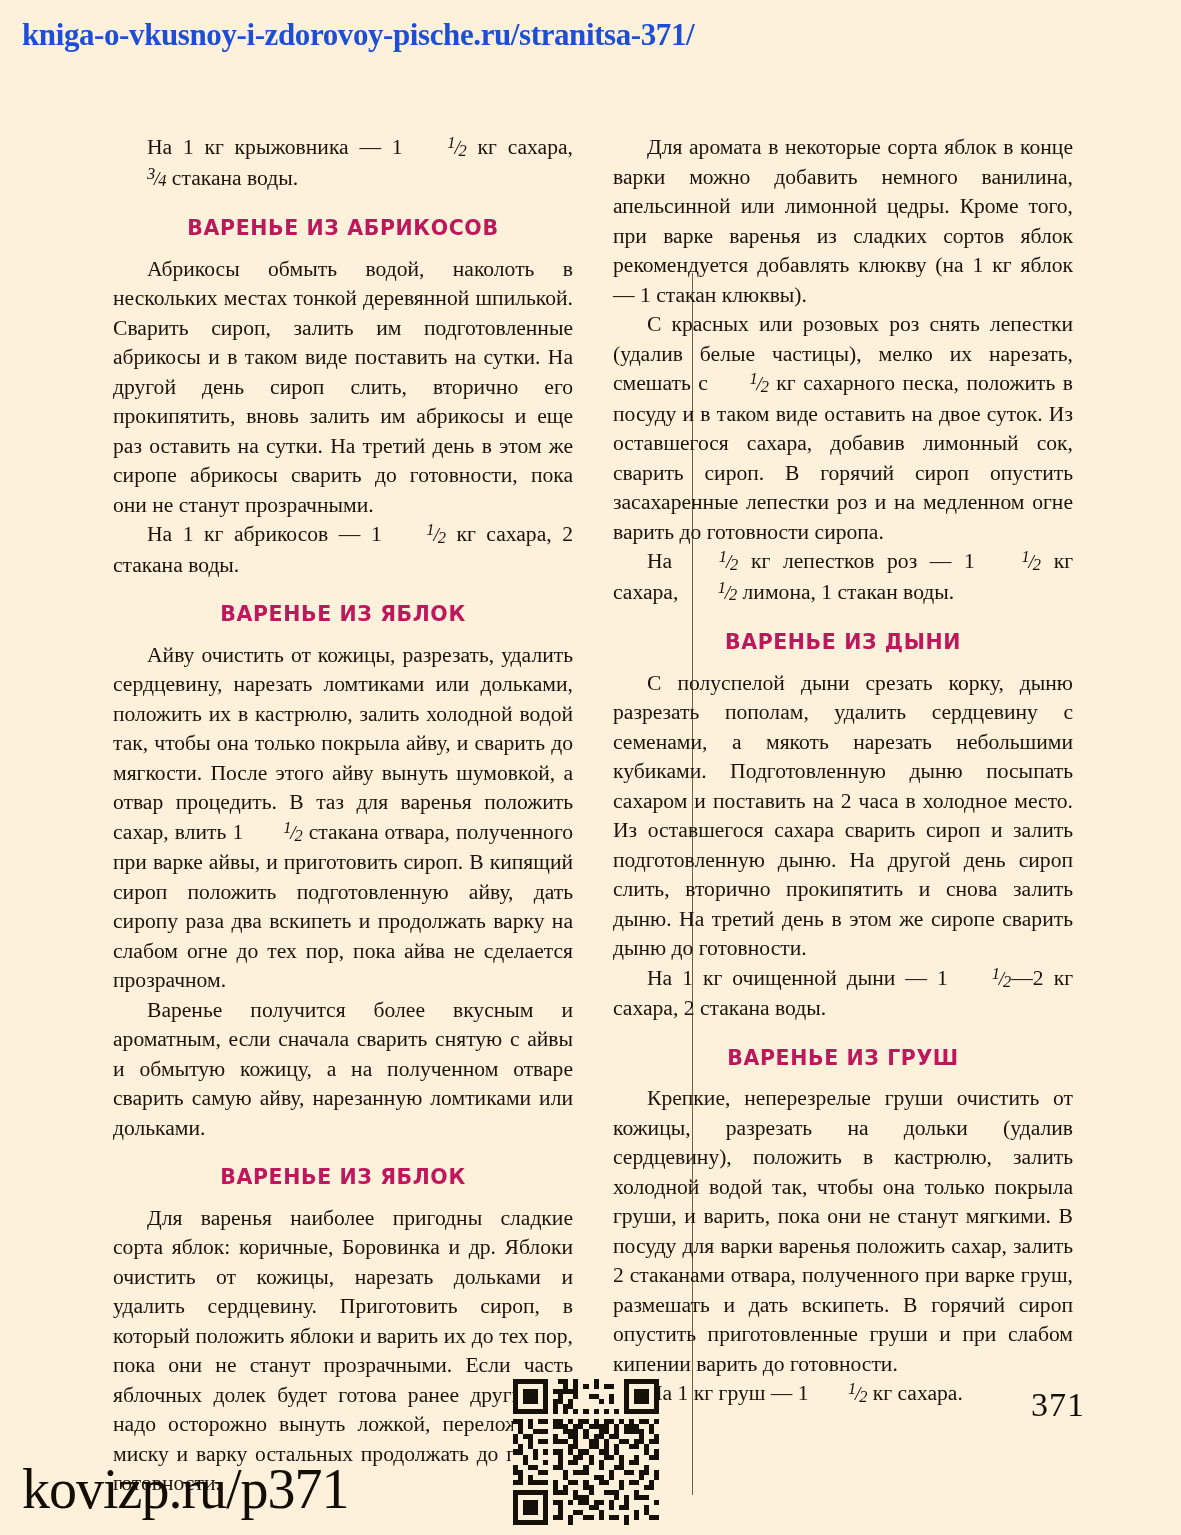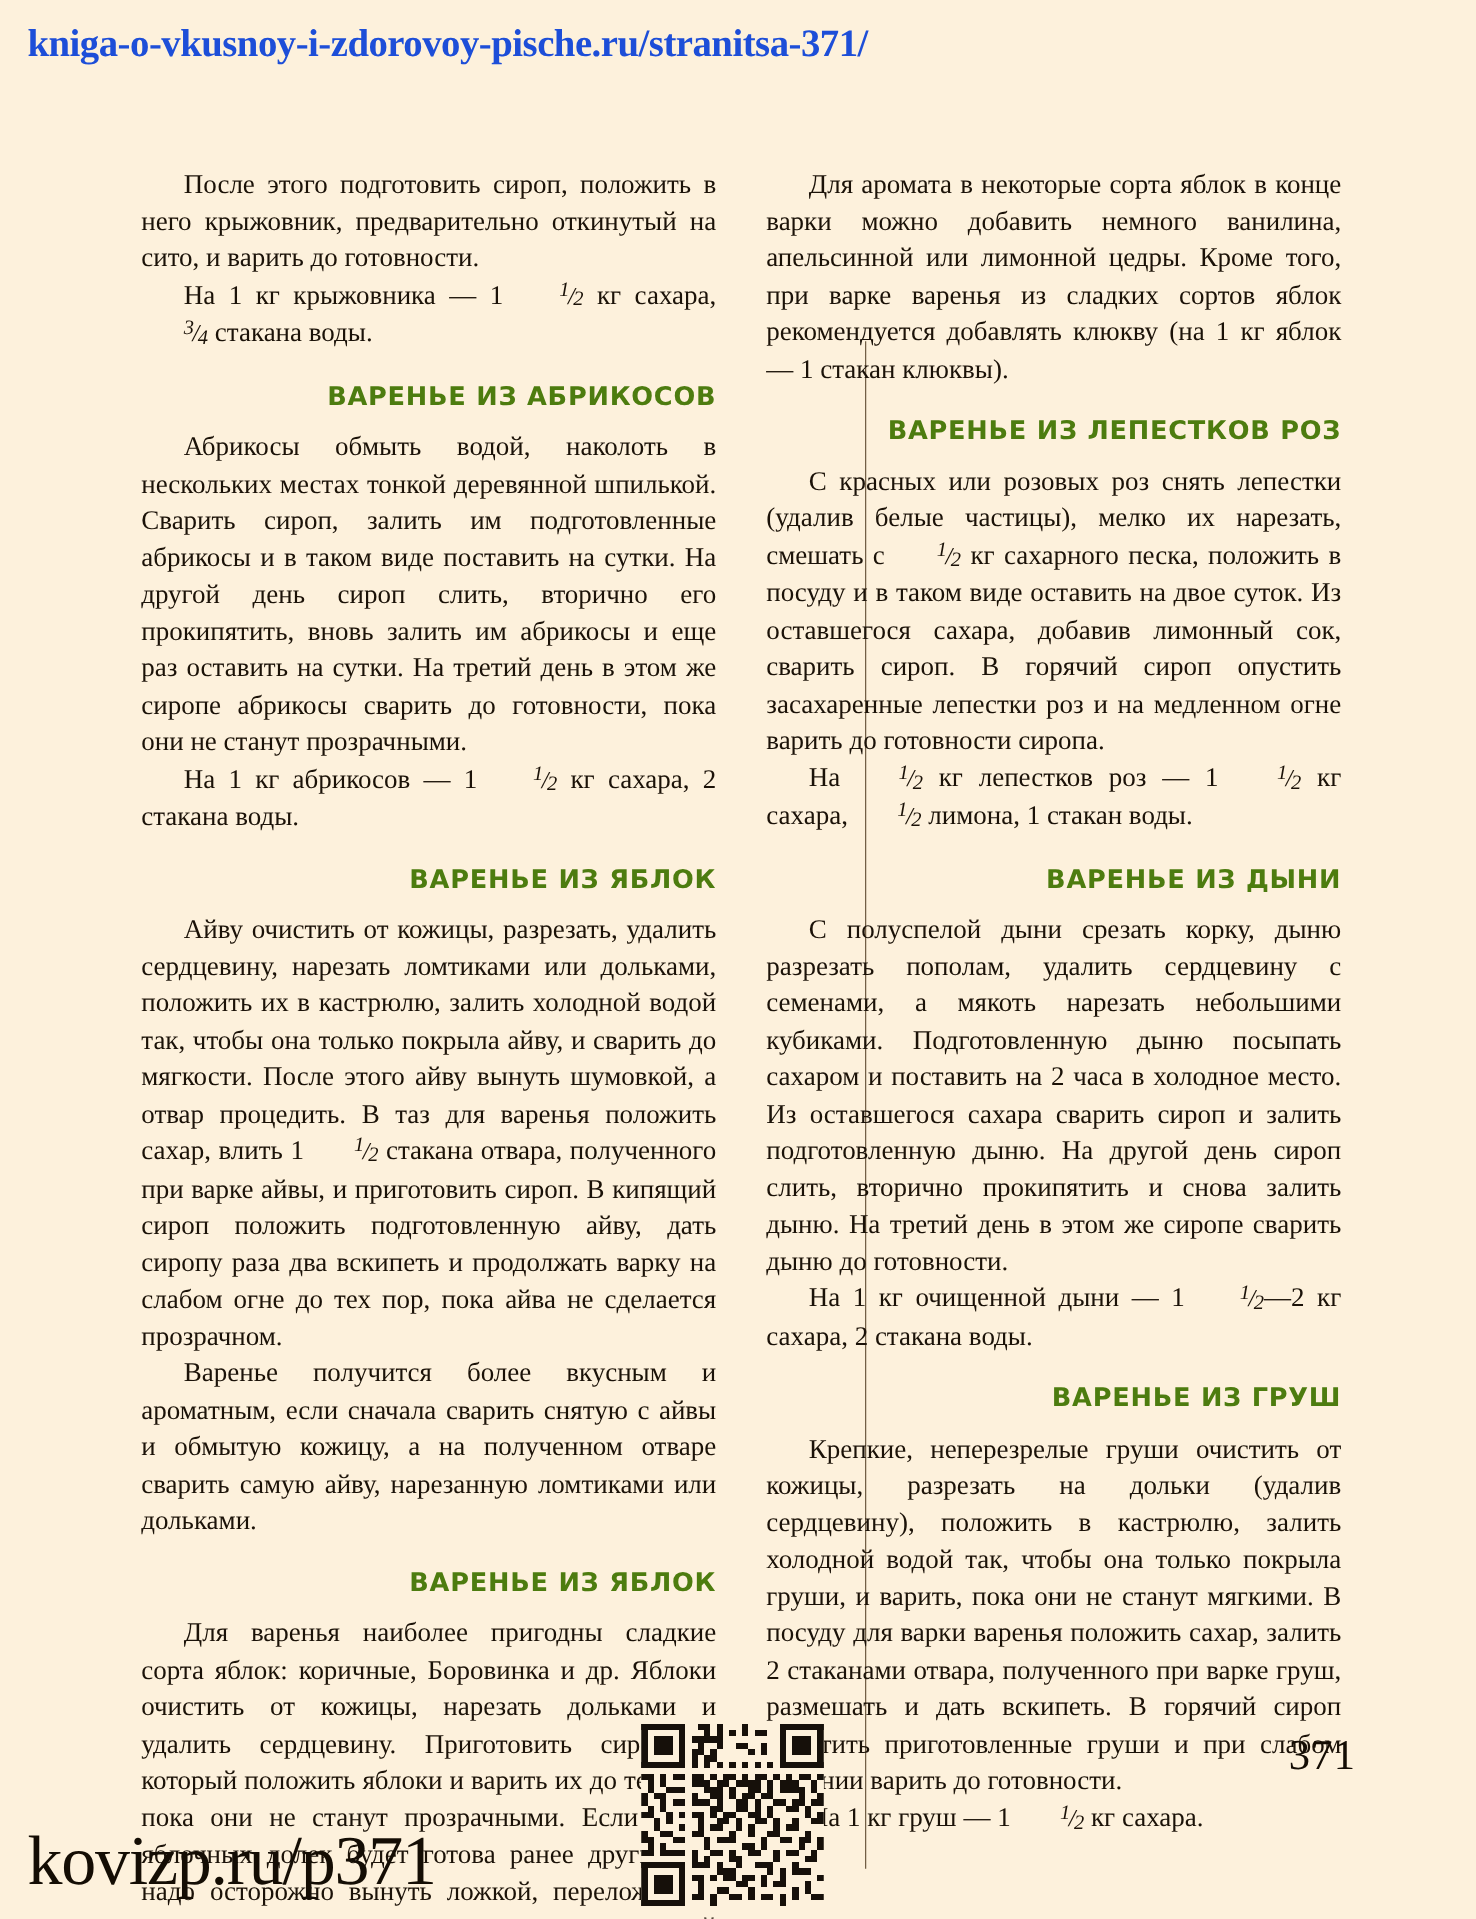--- a/index.html
+++ b/index.html
@@ -57,24 +57,24 @@
     height: 1222px;
     background: #59452c;
     opacity: .85;
   }
 
   
   h2.recipe-heading {
     font-family: "DejaVu Sans", "Liberation Sans", sans-serif;
     font-size: 20.5px;
     font-weight: 700;
-    text-align: right;
+    text-align: center;
     letter-spacing: 0.6px;
     margin: 22px 0 14px 0;
-    color: #4d7c0f;
+    color: #be185d;
     line-height: 1.2;
   }
 
   p.para {
     font-size: 21.6px;
     line-height: 29.5px;
     text-align: justify;
     text-align-last: left;
     margin: 0 0 0 0;
     text-indent: 34px;
@@ -138,21 +138,20 @@
 
 <div class="header-url">kniga-o-vkusnoy-i-zdorovoy-pische.ru/stranitsa-371/</div>
 
 <div class="page">
   <div class="col-divider"></div>
 
   <div class="columns">
 
     <div class="col col-left">
 
-      <p class="para">После этого подготовить сироп, положить в него крыжовник, предварительно откинутый на сито, и варить до готовности.</p>
 
       <p class="para note"><span>На 1 кг крыжовника — 1 </span><span class="frac"><span class="num">1</span><span class="sl">/</span><span class="den">2</span></span><span> кг сахара, </span><span class="frac"><span class="num">3</span><span class="sl">/</span><span class="den">4</span></span><span> стакана воды.</span></p>
 
       <h2 class="recipe-heading">ВАРЕНЬЕ ИЗ АБРИКОСОВ</h2>
 
       <p class="para">Абрикосы обмыть водой, наколоть в нескольких местах тонкой деревянной шпилькой. Сварить сироп, залить им подготовленные абрикосы и в таком виде поставить на сутки. На другой день сироп слить, вторично его прокипятить, вновь залить им абрикосы и еще раз оставить на сутки. На третий день в этом же сиропе абрикосы сварить до готовности, пока они не станут прозрачными.</p>
 
       <p class="para note"><span>На 1 кг абрикосов — 1 </span><span class="frac"><span class="num">1</span><span class="sl">/</span><span class="den">2</span></span><span> кг сахара, 2 стакана воды.</span></p>
 
       <h2 class="recipe-heading">ВАРЕНЬЕ ИЗ ЯБЛОК</h2>
@@ -165,21 +164,20 @@
       <h2 class="recipe-heading">ВАРЕНЬЕ ИЗ ЯБЛОК</h2>
 
       <p class="para">Для варенья наиболее пригодны сладкие сорта яблок: коричные, Боровинка и др. Яблоки очистить от кожицы, нарезать дольками и удалить сердцевину. Приготовить сироп, в который положить яблоки и варить их до тех пор, пока они не станут прозрачными. Если часть яблочных долек будет готова ранее других, их надо осторожно вынуть ложкой, переложить в миску и варку остальных продолжать до полной готовности.</p>
     </div>
 
     <div class="col col-right">
 
       <p class="para">Для аромата в некоторые сорта яблок в конце варки можно добавить немного ванилина, апельсинной или лимонной цедры. Кроме того, при варке варенья из сладких сортов яблок рекомендуется добавлять клюкву (на 1 кг яблок — 1 стакан клюквы).</p>
 
 
-      <h2 class="recipe-heading">ВАРЕНЬЕ ИЗ ЛЕПЕСТКОВ РОЗ</h2>
 
       <p class="para"><span>С красных или розовых роз снять лепестки (удалив белые частицы), мелко их нарезать, смешать с </span><span class="frac"><span class="num">1</span><span class="sl">/</span><span class="den">2</span></span><span> кг сахарного песка, положить в посуду и в таком виде оставить на двое суток. Из оставшегося сахара, добавив лимонный сок, сварить сироп. В горячий сироп опустить засахаренные лепестки роз и на медленном огне варить до готовности сиропа.</span></p>
 
       <p class="para note"><span>На </span><span class="frac"><span class="num">1</span><span class="sl">/</span><span class="den">2</span></span><span> кг лепестков роз — 1 </span><span class="frac"><span class="num">1</span><span class="sl">/</span><span class="den">2</span></span><span> кг сахара, </span><span class="frac"><span class="num">1</span><span class="sl">/</span><span class="den">2</span></span><span> лимона, 1 стакан воды.</span></p>
 
       <h2 class="recipe-heading">ВАРЕНЬЕ ИЗ ДЫНИ</h2>
 
       <p class="para">С полуспелой дыни срезать корку, дыню разрезать пополам, удалить сердцевину с семенами, а мякоть нарезать небольшими кубиками. Подготовленную дыню посыпать сахаром и поставить на 2 часа в холодное место. Из оставшегося сахара сварить сироп и залить подготовленную дыню. На другой день сироп слить, вторично прокипятить и снова залить дыню. На третий день в этом же сиропе сварить дыню до готовности.</p>
 
       <p class="para note"><span>На 1 кг очищенной дыни — 1 </span><span class="frac"><span class="num">1</span><span class="sl">/</span><span class="den">2</span></span><span>—2 кг сахара, 2 стакана воды.</span></p>

